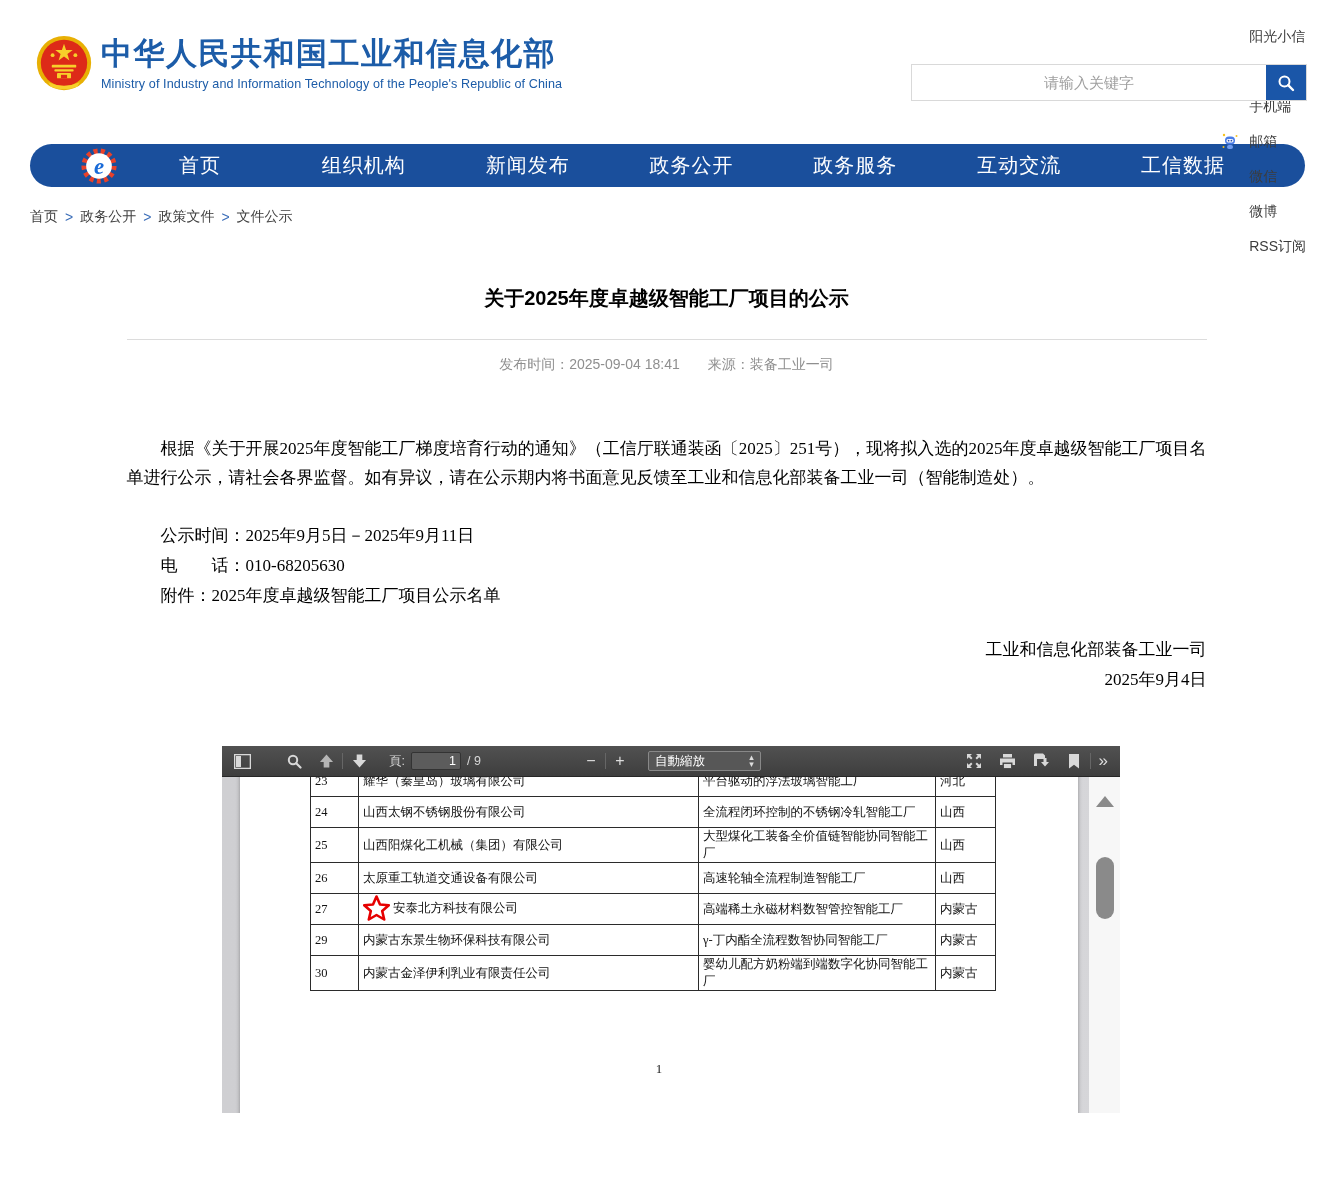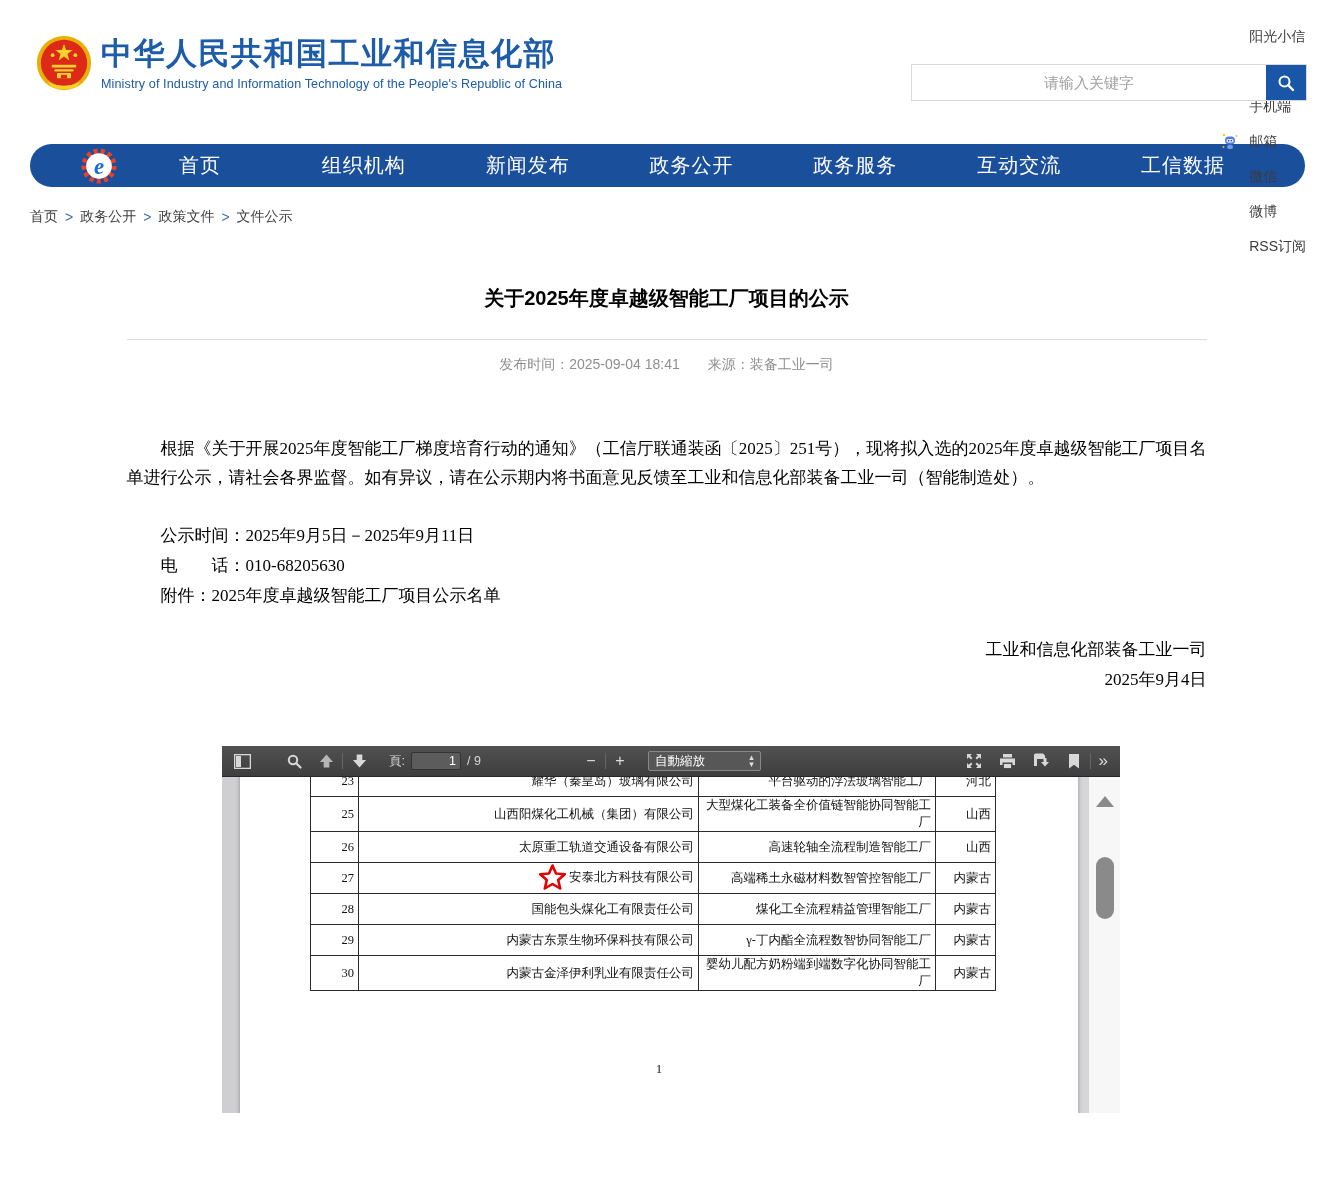--- a/index.html
+++ b/index.html
@@ -58,21 +58,21 @@
   .tb-page-total { margin-left:6px; color:#d8d8d8; }
   .tb-zoom-text { font-size:16px; color:#ddd; cursor:pointer; width:20px; text-align:center; }
   .tb-select { width:113px; height:20px; background:#575757; border:1px solid #888; border-radius:2px; color:#fff; display:flex; align-items:center; padding:0 6px; margin-left:18px; cursor:pointer; }
   .tb-select .sel-label { flex:1; font-size:12.5px; }
   .tb-select .sel-spin { font-size:9px; line-height:7px; color:#ddd; text-align:center; }
   .tb-more { font-size:17px; color:#ddd; cursor:pointer; margin:0 4px; }
   .tb-spacer { flex:1; }
   .pdf-body { position:relative; height:336px; overflow:hidden; background:linear-gradient(90deg,#cfcfd2,#d6d6d9); }
   .pdf-page { position:absolute; left:18px; top:-12px; width:838px; height:430px; background:#fff; box-shadow:0 0 4px rgba(0,0,0,0.35); }
   .pdf-table { position:absolute; left:70px; top:0; border-collapse:collapse; font-family:"Liberation Serif","DejaVu Serif",serif; font-size:12.5px; color:#111; }
-  .pdf-table td { border:1px solid #2b2b2b; height:31px; text-align:right; padding:0 4px; }
+  .pdf-table td { border:1px solid #2b2b2b; height:31px; text-align:left; padding:0 4px; }
   .col-no { width:48px; } .col-company { width:340px; } .col-project { width:237px; } .col-prov { width:60px; }
   .star-icon { display:inline-block; vertical-align:middle; margin:-4px 3px -2px 0; }
   .pdf-pagenum { position:absolute; left:0; right:0; top:296px; text-align:center; font-family:"Liberation Serif",serif; font-size:13px; color:#222; }
   .pdf-scrollbar { position:absolute; right:0; top:0; bottom:0; width:31px; background:#f7f7f7; }
   .scroll-up-arrow { width:0; height:0; border-left:9px solid transparent; border-right:9px solid transparent; border-bottom:11px solid #8a8a8a; margin:19px auto 0; cursor:pointer; }
   .scroll-thumb { width:18px; height:62px; background:#8a8a8a; border-radius:9px; margin:50px auto 0; cursor:grab; }
   svg { display:block; }
 </style>
 </head>
 <body>
@@ -283,43 +283,43 @@
             <col class="col-prov">
           </colgroup>
         <tbody id="pdf-table-body">
             <tr>
               <td class="col-no">23</td>
               <td class="col-company"><span>耀华（秦皇岛）玻璃有限公司</span></td>
               <td class="col-project">平台驱动的浮法玻璃智能工厂</td>
               <td class="col-prov">河北</td>
             </tr>
             <tr>
+              <td class="col-no">24</td>
+              <td class="col-company"><span>山西太钢不锈钢股份有限公司</span></td>
+              <td class="col-project">全流程闭环控制的不锈钢冷轧智能工厂</td>
+              <td class="col-prov">山西</td>
+            </tr>
+            <tr>
               <td class="col-no">25</td>
               <td class="col-company"><span>山西阳煤化工机械（集团）有限公司</span></td>
               <td class="col-project">大型煤化工装备全价值链智能协同智能工厂</td>
               <td class="col-prov">山西</td>
             </tr>
             <tr>
               <td class="col-no">26</td>
               <td class="col-company"><span>太原重工轨道交通设备有限公司</span></td>
               <td class="col-project">高速轮轴全流程制造智能工厂</td>
               <td class="col-prov">山西</td>
             </tr>
             <tr>
               <td class="col-no">27</td>
               <td class="col-company"><svg class="star-icon" width="27" height="26" viewBox="0 0 27 26">
                   <polygon points="13.5,1.5 17,9.5 25.8,10.2 19.2,16 21.2,24.5 13.5,20 5.8,24.5 7.8,16 1.2,10.2 10,9.5" fill="#fff" stroke="#e60000" stroke-width="2.6" stroke-linejoin="round"></polygon>
                 </svg><span>安泰北方科技有限公司</span></td>
               <td class="col-project">高端稀土永磁材料数智管控智能工厂</td>
-              <td class="col-prov">内蒙古</td>
-            </tr>
-            <tr>
-              <td class="col-no">28</td>
-              <td class="col-company"><span>国能包头煤化工有限责任公司</span></td>
-              <td class="col-project">煤化工全流程精益管理智能工厂</td>
               <td class="col-prov">内蒙古</td>
             </tr>
             <tr>
               <td class="col-no">29</td>
               <td class="col-company"><span>内蒙古东景生物环保科技有限公司</span></td>
               <td class="col-project">γ-丁内酯全流程数智协同智能工厂</td>
               <td class="col-prov">内蒙古</td>
             </tr>
             <tr>
               <td class="col-no">30</td>

